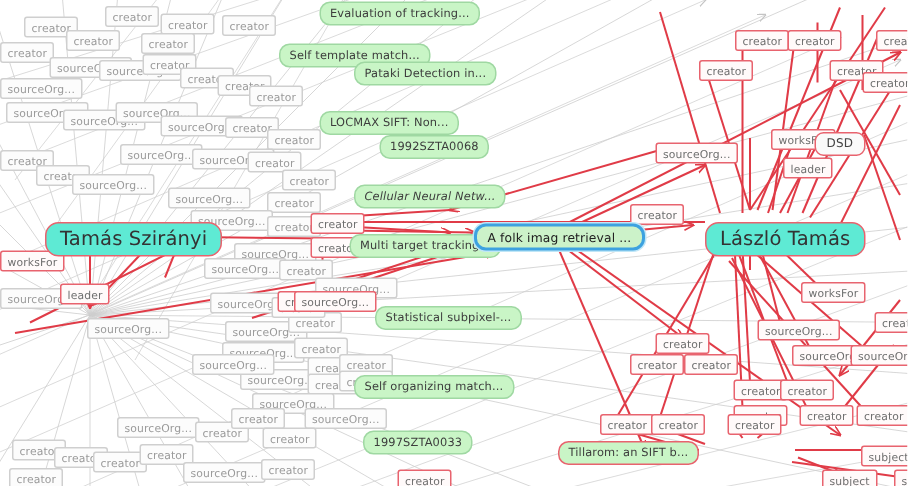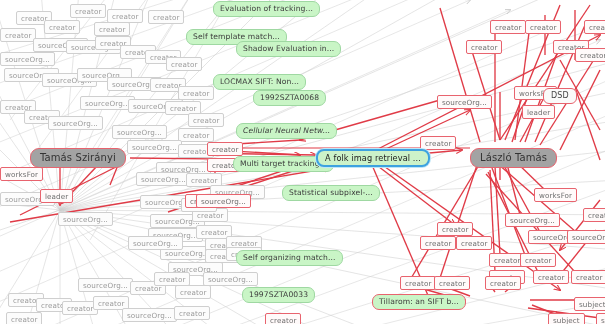--- a/index.html
+++ b/index.html
@@ -8,22 +8,22 @@
   #edges{position:absolute;left:0;top:0;width:605px;height:324px;}
   .node{position:absolute;box-sizing:border-box;white-space:nowrap;
         font-size:7.2px;line-height:1;padding:2.5px 4px;border-radius:2px;
         border:1px solid #c9c9c9;background:#fdfdfd;color:#8a8a8a;
         letter-spacing:.1px;}
   .node.dim{border-color:#cfcfcf;background:#fcfcfc;color:#9a9a9a;z-index:2;}
   .node.lit{border-color:#e8636e;background:#fffafa;color:#6e6e6e;z-index:6;}
   .node.doc{border:1px solid #9fd8a2;background:#c9f5c6;color:#3d3d3d;
             border-radius:7px;padding:3px 6px;font-size:7.6px;z-index:7;}
   .node.doc.edged{border:1.4px solid #e8636e;}
-  .node.person{border:1.4px solid #e8636e;background:#a3a3a3;color:#333;
-            border-radius:9px;padding:4px 9px;font-size:10px;z-index:9;}
+  .node.person{border:1.4px solid #e8636e;background:#5eead4;color:#333;
+            border-radius:9px;padding:4px 9px;font-size:13px;z-index:9;}
   .node.org{border:1.2px solid #e8636e;background:#fafafa;color:#444;
             border-radius:6px;padding:3px 7px;font-size:8px;z-index:9;}
   .node.selected{border:2px solid #3da2e0;background:#ccf2c9;color:#222;
             border-radius:8px;padding:3px 7px;font-size:8.2px;z-index:12;
             box-shadow:0 0 0 1px #bfe6f7;}
 </style>
 </head>
 <body>
 
 <div id="stage">
@@ -261,26 +261,26 @@
       <div class="node lit" style="left: 584px; top: 20px;">creator</div>
       <div class="node lit" style="left: 400px; top: 276px;">creator</div>
       <div class="node lit" style="left: 434px; top: 276px;">creator</div>
       <div class="node lit" style="left: 485px; top: 276px;">creator</div>
       <div class="node lit" style="left: 574px; top: 297px;">subject</div>
       <div class="node lit" style="left: 548px; top: 313px;">subject</div>
       <div class="node lit" style="left: 265px; top: 313px;">creator</div>
       <div class="node lit" style="left: 596px; top: 313px;">subject</div>
       <div class="node doc" style="left: 213px; top: 1px;">Evaluation of tracking...</div>
       <div class="node doc" style="left: 186px; top: 29px;">Self template match...</div>
-      <div class="node doc" style="left: 236px; top: 41px;">Shadow Evaluation in...</div>
+      <div class="node doc" style="left: 236px; top: 41px;">Pataki Detection in...</div>
       <div class="node doc" style="left: 213px; top: 74px;">LOCMAX SIFT: Non...</div>
       <div class="node doc" style="left: 253px; top: 90px;">1992SZTA0068</div>
       <div class="node doc" style="left: 236px; top: 123px; font-style: italic;">Cellular Neural Netw...</div>
       <div class="node doc" style="left: 233px; top: 156px;">Multi target tracking...</div>
-      <div class="node doc" style="left: 250px; top: 185px; margin-left: 32px;">Statistical subpixel-...</div>
+      <div class="node doc" style="left: 250px; top: 204px;">Statistical subpixel-...</div>
       <div class="node doc" style="left: 236px; top: 250px;">Self organizing match...</div>
       <div class="node doc" style="left: 242px; top: 287px;">1997SZTA0033</div>
       <div class="node doc edged" style="left: 372px; top: 294px;">Tillarom: an SIFT b...</div>
       <div class="node org" style="left: 543px; top: 88px;">DSD</div>
       <div class="node person" style="left: 30px; top: 148px;">Tamás Szirányi</div>
       <div class="node person" style="left: 470px; top: 148px;">László Tamás</div>
       <div class="node person" style="left: 480px; top: 294px; margin-top: 38px;">Balazs Pataki</div>
       <div class="node selected" style="left: 316px; top: 149px;">A folk imag retrieval ...</div>
     </div>
 </div>

